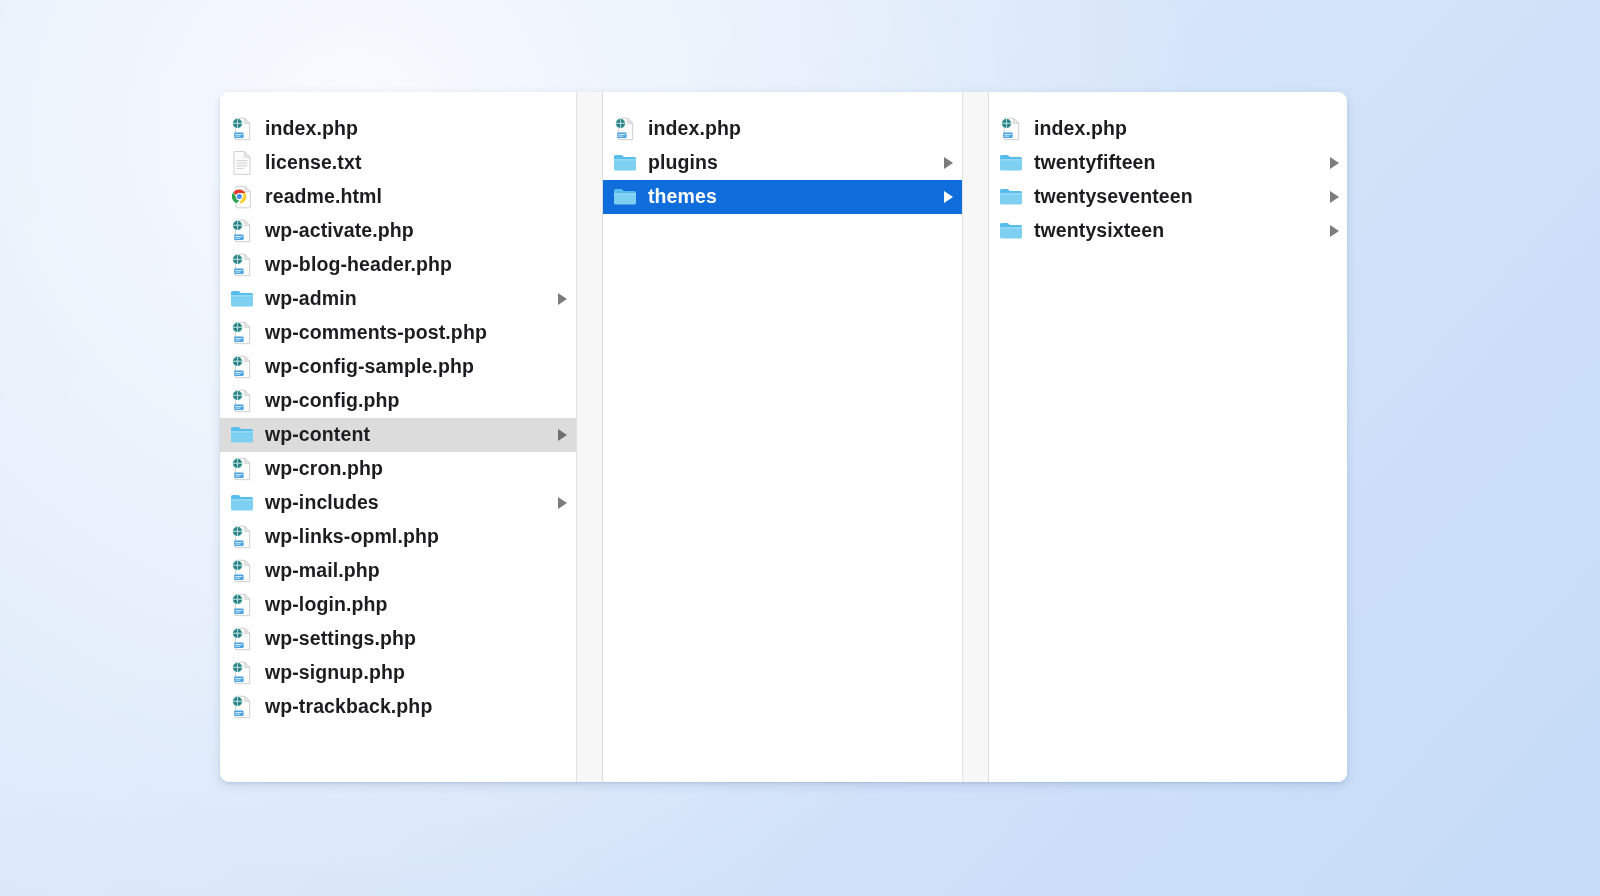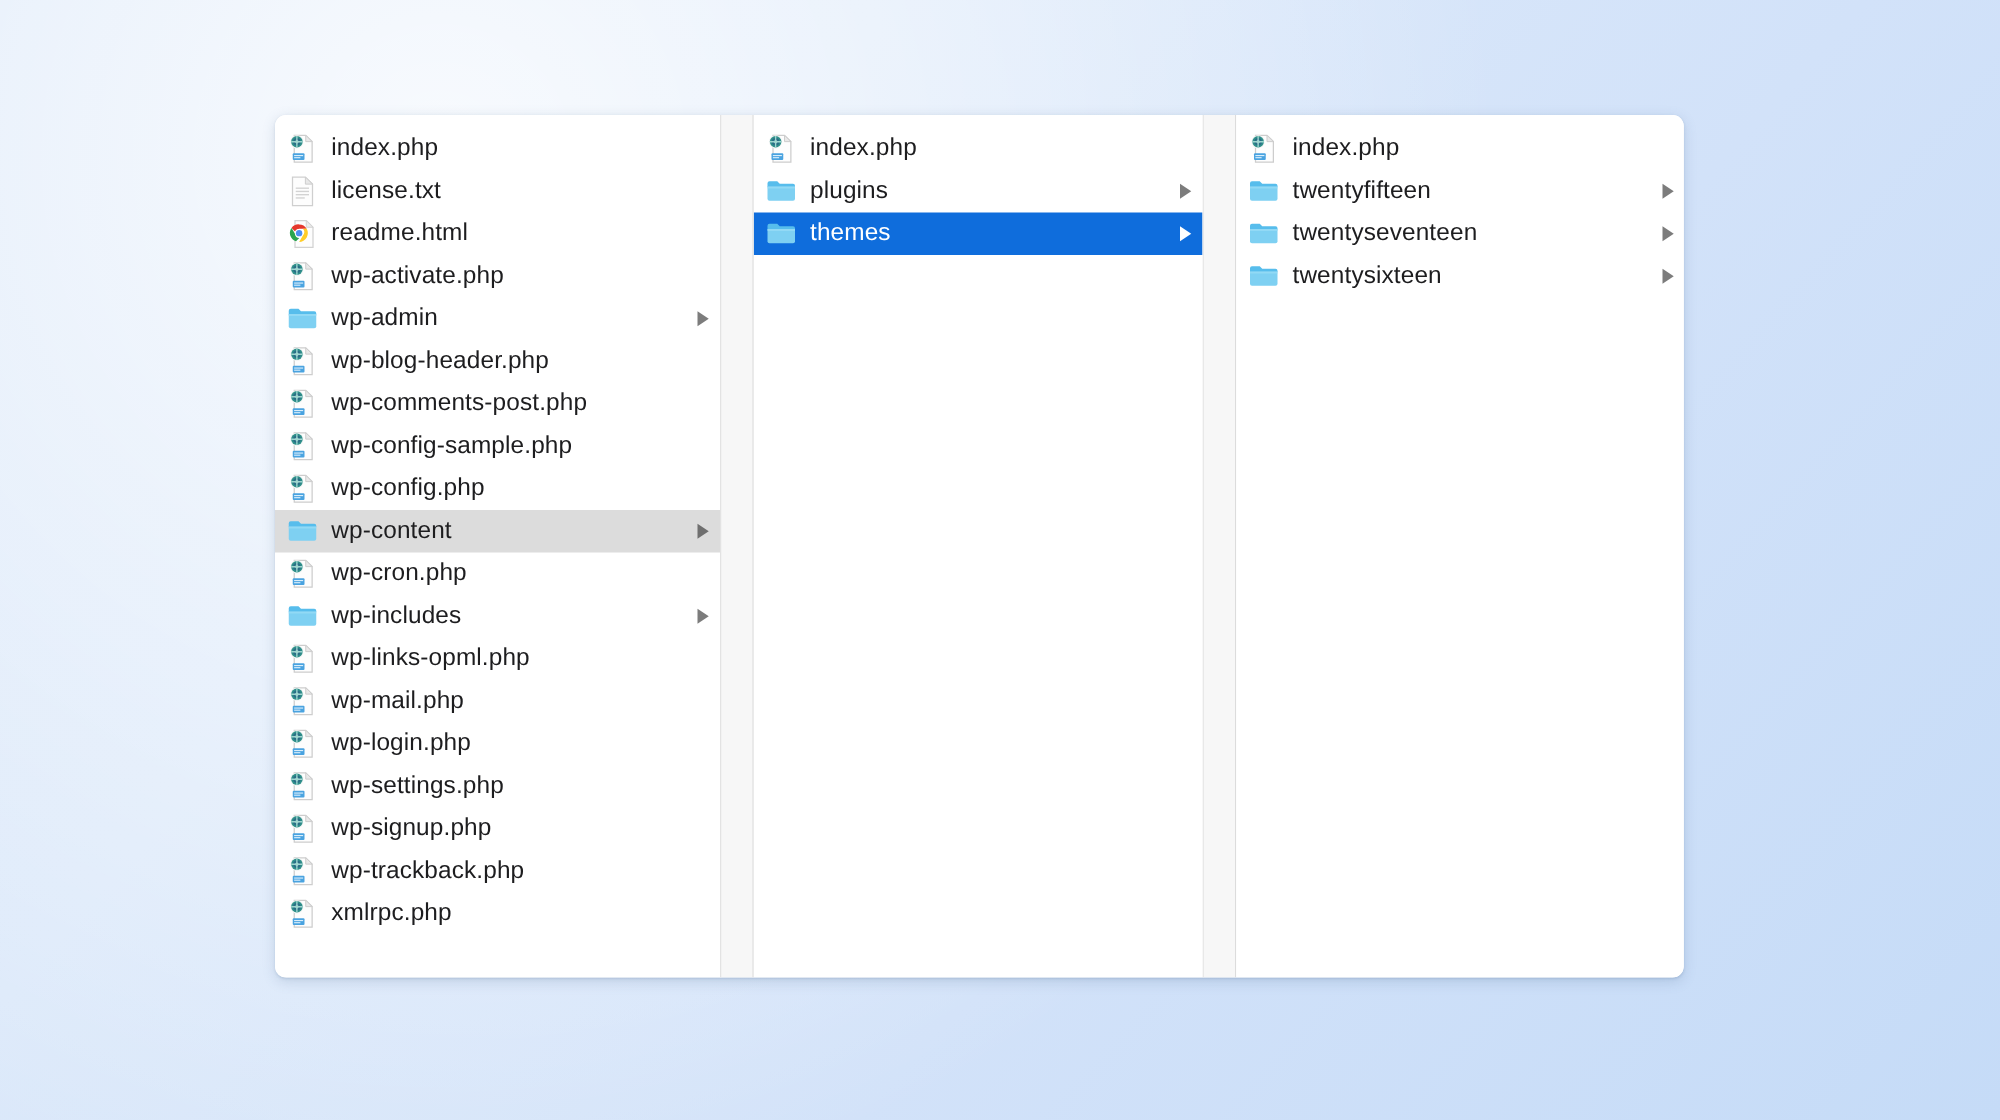--- a/index.html
+++ b/index.html
@@ -27,24 +27,25 @@
     background: #ffffff;
     box-shadow: 0 3px 10px rgba(80,110,150,0.20), 0 1px 2px rgba(80,110,150,0.18);
     display: flex;
     overflow: hidden;
   }
 
   .column {
     position: relative;
     height: 100%;
     background: #ffffff;
-    padding-top: 10px;
+    padding-top: 20px;
     box-sizing: border-box;
     overflow: hidden;
     flex: 0 0 auto;
+    font-weight: bold;
   }
   .col-1 { width: 356px; }
   .col-2 { width: 359px; }
   .col-3 { width: 359px; }
 
   
   .gutter {
     flex: 0 0 auto;
     width: 27px;
     height: 100%;
@@ -176,20 +177,41 @@
               <rect x="5.3" y="18.0" width="7.2" height="0.9" fill="#d9eefb"></rect>
               <rect x="5.3" y="19.7" width="5.0" height="0.9" fill="#d9eefb"></rect>
             </g>
           </svg>
         </span>
         <span class="label">wp-activate.php</span>
       </div>
       <div class="row">
         <span class="ic">
           <svg viewBox="0 0 24 26" xmlns="http://www.w3.org/2000/svg">
+            <path d="M5.4 2.2h9.2l5.1 5.1v16.4H5.4z" fill="#fdfdfd" stroke="#cdcdcd" stroke-width="1"></path>
+            <path d="M14.6 2.2l5.1 5.1h-5.1z" fill="#e9e9e9" stroke="#cdcdcd" stroke-width="0.8"></path>
+            <g>
+              <circle cx="7.5" cy="7.4" r="5.3" fill="#f2f4f3"></circle>
+              <circle cx="7.5" cy="7.4" r="4.6" fill="#2f8f8a"></circle>
+              <circle cx="7.5" cy="7.4" r="3.0" fill="#2a6e86"></circle>
+              <path d="M7.5 2.8v9.2M2.9 7.4h9.2" stroke="#9fd6cf" stroke-width="1.1"></path>
+              <circle cx="7.5" cy="7.4" r="1.35" fill="#9fd6cf"></circle>
+            </g>
+            <g>
+              <rect x="4.2" y="16.6" width="9.4" height="5.4" rx="0.8" fill="#4aa3e0"></rect>
+              <rect x="5.3" y="18.0" width="7.2" height="0.9" fill="#d9eefb"></rect>
+              <rect x="5.3" y="19.7" width="5.0" height="0.9" fill="#d9eefb"></rect>
+            </g>
+          </svg>
+        </span>
+        <span class="label">wp-blog-header.php</span>
+      </div>
+      <div class="row">
+        <span class="ic">
+          <svg viewBox="0 0 24 26" xmlns="http://www.w3.org/2000/svg">
             <path d="M1 6.5a1.6 1.6 0 0 1 1.6-1.6h6.2l2.0 2.0h10.6a1.6 1.6 0 0 1 1.6 1.6v1.1H1z" fill="#57bdec"></path>
             <path d="M1 9.2h22.0v9.7a1.6 1.6 0 0 1-1.6 1.6H2.6A1.6 1.6 0 0 1 1 18.9z" fill="#7ed0f2"></path>
             <path d="M1 9.2h22.0v1.5H1z" fill="#9adcf5" opacity="0.75"></path>
           </svg>
         </span>
         <span class="label">wp-admin</span>
         <span class="arrow"></span>
       </div>
       <div class="row">
         <span class="ic">
@@ -203,41 +225,20 @@
               <path d="M7.5 2.8v9.2M2.9 7.4h9.2" stroke="#9fd6cf" stroke-width="1.1"></path>
               <circle cx="7.5" cy="7.4" r="1.35" fill="#9fd6cf"></circle>
             </g>
             <g>
               <rect x="4.2" y="16.6" width="9.4" height="5.4" rx="0.8" fill="#4aa3e0"></rect>
               <rect x="5.3" y="18.0" width="7.2" height="0.9" fill="#d9eefb"></rect>
               <rect x="5.3" y="19.7" width="5.0" height="0.9" fill="#d9eefb"></rect>
             </g>
           </svg>
         </span>
-        <span class="label">wp-blog-header.php</span>
-      </div>
-      <div class="row">
-        <span class="ic">
-          <svg viewBox="0 0 24 26" xmlns="http://www.w3.org/2000/svg">
-            <path d="M5.4 2.2h9.2l5.1 5.1v16.4H5.4z" fill="#fdfdfd" stroke="#cdcdcd" stroke-width="1"></path>
-            <path d="M14.6 2.2l5.1 5.1h-5.1z" fill="#e9e9e9" stroke="#cdcdcd" stroke-width="0.8"></path>
-            <g>
-              <circle cx="7.5" cy="7.4" r="5.3" fill="#f2f4f3"></circle>
-              <circle cx="7.5" cy="7.4" r="4.6" fill="#2f8f8a"></circle>
-              <circle cx="7.5" cy="7.4" r="3.0" fill="#2a6e86"></circle>
-              <path d="M7.5 2.8v9.2M2.9 7.4h9.2" stroke="#9fd6cf" stroke-width="1.1"></path>
-              <circle cx="7.5" cy="7.4" r="1.35" fill="#9fd6cf"></circle>
-            </g>
-            <g>
-              <rect x="4.2" y="16.6" width="9.4" height="5.4" rx="0.8" fill="#4aa3e0"></rect>
-              <rect x="5.3" y="18.0" width="7.2" height="0.9" fill="#d9eefb"></rect>
-              <rect x="5.3" y="19.7" width="5.0" height="0.9" fill="#d9eefb"></rect>
-            </g>
-          </svg>
-        </span>
         <span class="label">wp-comments-post.php</span>
       </div>
       <div class="row">
         <span class="ic">
           <svg viewBox="0 0 24 26" xmlns="http://www.w3.org/2000/svg">
             <path d="M5.4 2.2h9.2l5.1 5.1v16.4H5.4z" fill="#fdfdfd" stroke="#cdcdcd" stroke-width="1"></path>
             <path d="M14.6 2.2l5.1 5.1h-5.1z" fill="#e9e9e9" stroke="#cdcdcd" stroke-width="0.8"></path>
             <g>
               <circle cx="7.5" cy="7.4" r="5.3" fill="#f2f4f3"></circle>
               <circle cx="7.5" cy="7.4" r="4.6" fill="#2f8f8a"></circle>
@@ -436,41 +437,20 @@
               <circle cx="7.5" cy="7.4" r="1.35" fill="#9fd6cf"></circle>
             </g>
             <g>
               <rect x="4.2" y="16.6" width="9.4" height="5.4" rx="0.8" fill="#4aa3e0"></rect>
               <rect x="5.3" y="18.0" width="7.2" height="0.9" fill="#d9eefb"></rect>
               <rect x="5.3" y="19.7" width="5.0" height="0.9" fill="#d9eefb"></rect>
             </g>
           </svg>
         </span>
         <span class="label">wp-trackback.php</span>
-      </div>
-      <div class="row">
-        <span class="ic">
-          <svg viewBox="0 0 24 26" xmlns="http://www.w3.org/2000/svg">
-            <path d="M5.4 2.2h9.2l5.1 5.1v16.4H5.4z" fill="#fdfdfd" stroke="#cdcdcd" stroke-width="1"></path>
-            <path d="M14.6 2.2l5.1 5.1h-5.1z" fill="#e9e9e9" stroke="#cdcdcd" stroke-width="0.8"></path>
-            <g>
-              <circle cx="7.5" cy="7.4" r="5.3" fill="#f2f4f3"></circle>
-              <circle cx="7.5" cy="7.4" r="4.6" fill="#2f8f8a"></circle>
-              <circle cx="7.5" cy="7.4" r="3.0" fill="#2a6e86"></circle>
-              <path d="M7.5 2.8v9.2M2.9 7.4h9.2" stroke="#9fd6cf" stroke-width="1.1"></path>
-              <circle cx="7.5" cy="7.4" r="1.35" fill="#9fd6cf"></circle>
-            </g>
-            <g>
-              <rect x="4.2" y="16.6" width="9.4" height="5.4" rx="0.8" fill="#4aa3e0"></rect>
-              <rect x="5.3" y="18.0" width="7.2" height="0.9" fill="#d9eefb"></rect>
-              <rect x="5.3" y="19.7" width="5.0" height="0.9" fill="#d9eefb"></rect>
-            </g>
-          </svg>
-        </span>
-        <span class="label">xmlrpc.php</span>
       </div>
     </div>
   <div class="gutter"></div>
   <div class="column col-2">
       <div class="row">
         <span class="ic">
           <svg viewBox="0 0 24 26" xmlns="http://www.w3.org/2000/svg">
             <path d="M5.4 2.2h9.2l5.1 5.1v16.4H5.4z" fill="#fdfdfd" stroke="#cdcdcd" stroke-width="1"></path>
             <path d="M14.6 2.2l5.1 5.1h-5.1z" fill="#e9e9e9" stroke="#cdcdcd" stroke-width="0.8"></path>
             <g>

